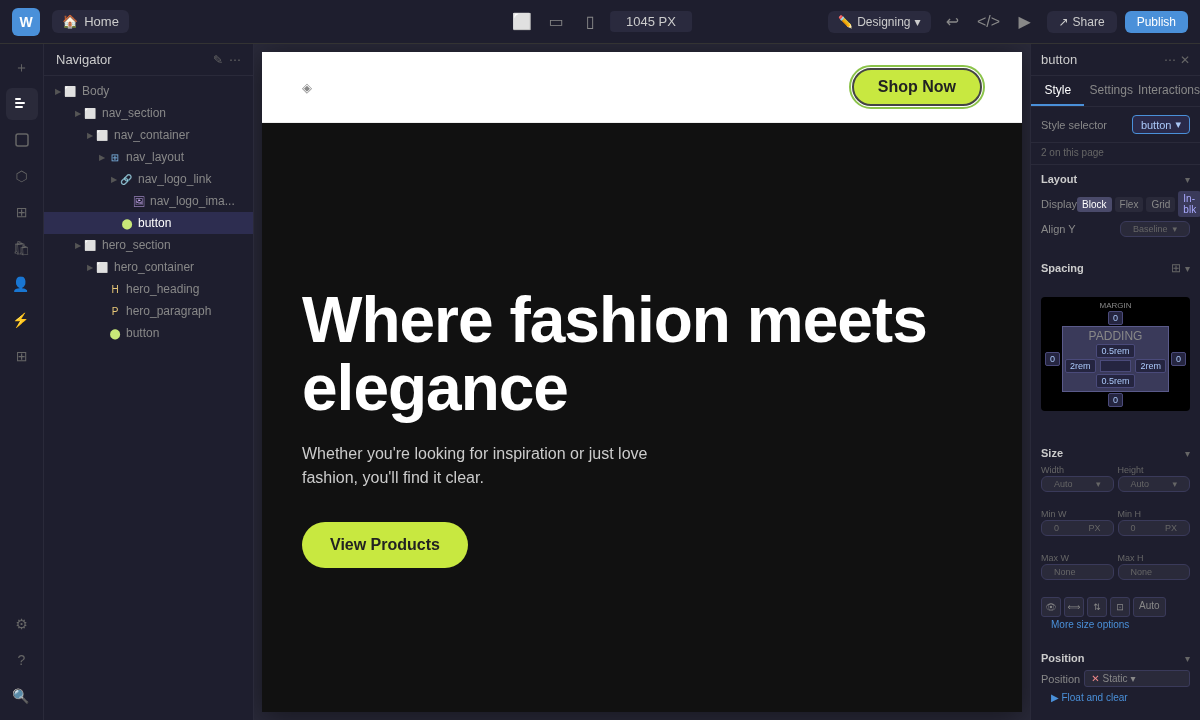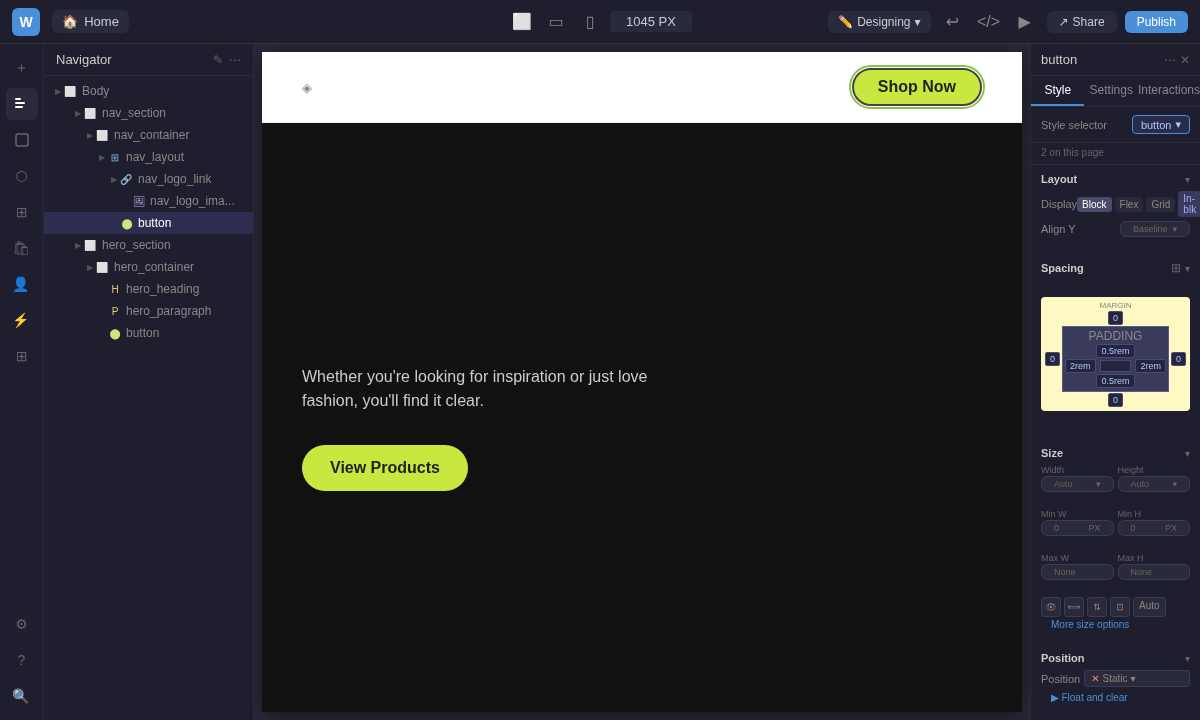--- a/index.html
+++ b/index.html
@@ -431,21 +431,21 @@
       background: #4a4a6a;
       color: #fff;
     }
     .display-option.highlight {
       background: #3a3a5a;
       color: #aaf;
     }
     
     .spacing-visual {
       margin: 16px 0;
-      background: #fef9c3;
+      background: #000000;
       border-radius: 4px;
       padding: 4px;
     }
     .spacing-val {
       font-size: 9px;
       color: #aac8f8;
       background: #252540;
       border: 1px solid #4a4a7a;
       border-radius: 2px;
       padding: 1px 4px;
@@ -680,20 +680,21 @@
 
   <div class="canvas-area">
     <div class="canvas-frame">
 
       <div class="canvas-nav">
         <div style="color:#888; font-size:13px;">◈</div>
         <button class="shop-now-btn">Shop Now</button>
       </div>
 
       <div class="canvas-hero">
+        <h1 class="hero-heading">Where fashion meets elegance</h1>
         <p class="hero-paragraph">Whether you're looking for inspiration or just love fashion, you'll find it clear.</p>
         <button class="view-products-btn">View Products</button>
       </div>
     </div>
   </div>
 
   <div class="right-panel">
     <div class="right-panel-header">
       <span class="panel-element-name">button</span>
       <div class="panel-header-icons">

